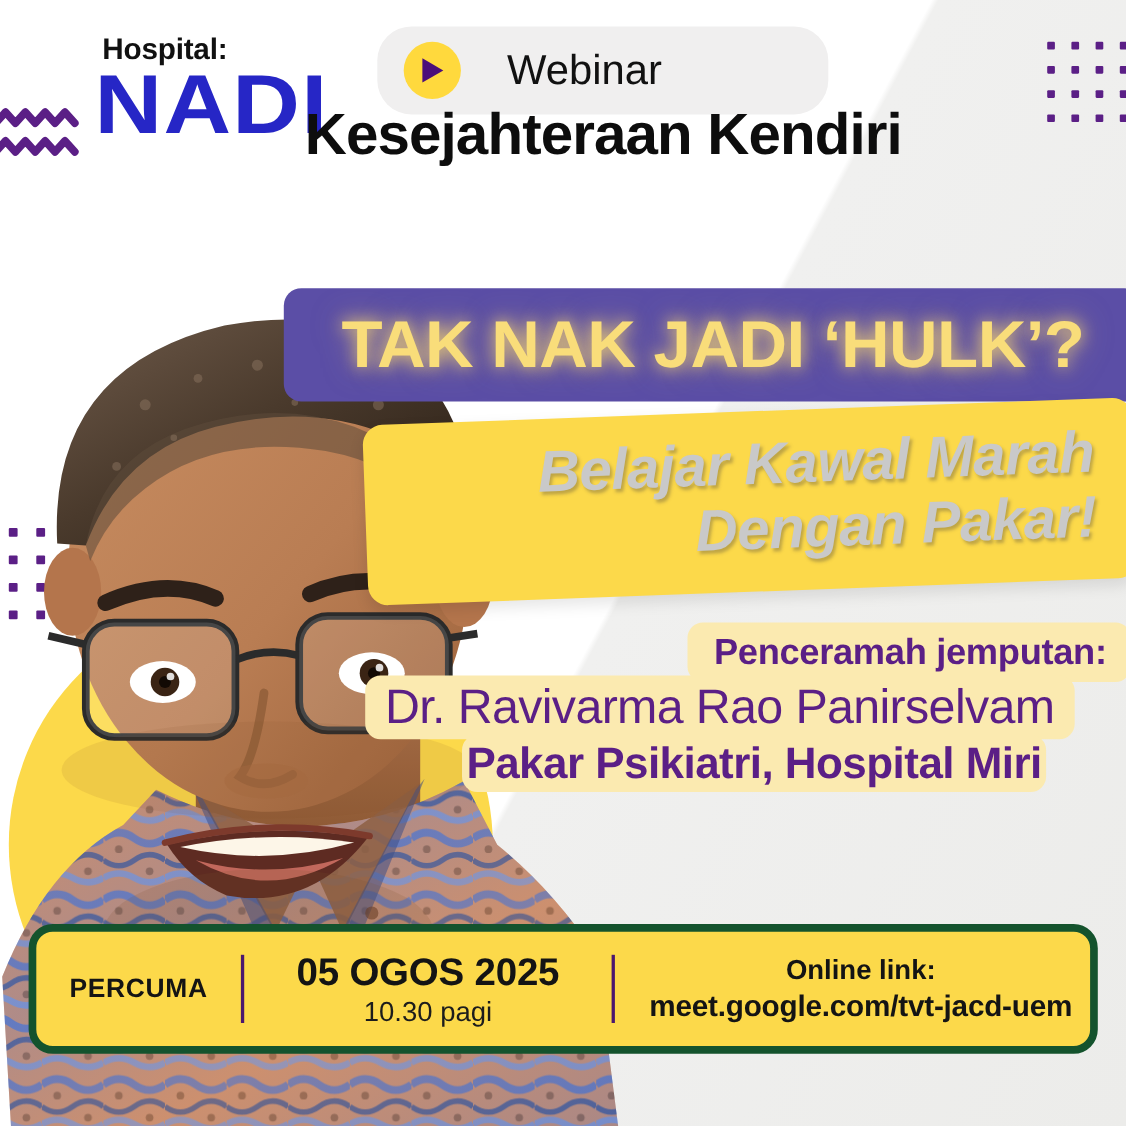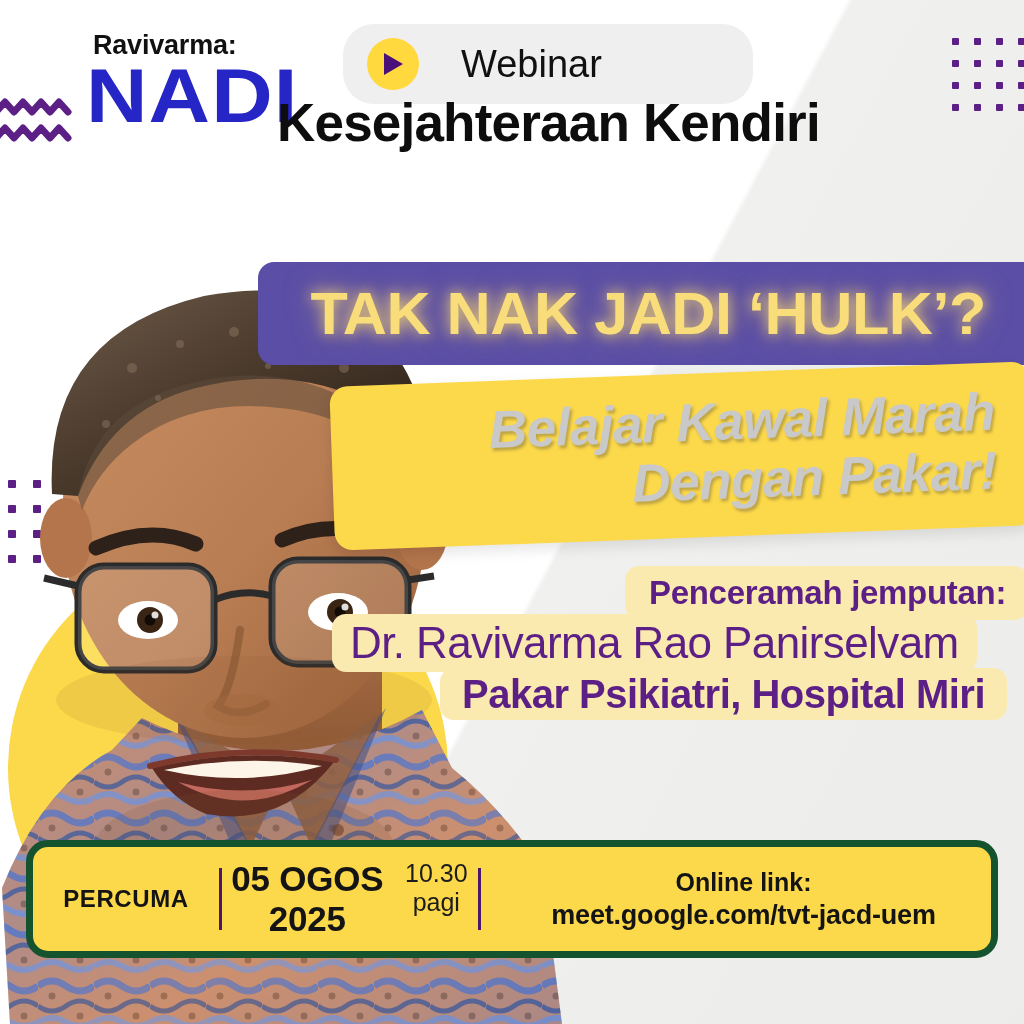--- a/index.html
+++ b/index.html
@@ -239,27 +239,27 @@
   #speaker-name {
     font-size: 44px;
     font-weight: 400;
     color: #5b1f86;
     white-space: nowrap;
     letter-spacing: -0.6px;
   }
 
   #speaker-role-box {
     position: absolute;
-    left: 440px; top: 668px;
+    left: 420px; top: 668px;
     height: 52px;
     background: #fbeab0;
     border-radius: 14px;
     display: flex;
     align-items: center;
-    padding: 0 22px;
+    padding: 0 4px;
   }
   #speaker-role {
     font-size: 40px;
     font-weight: 700;
     color: #5b1f86;
     white-space: nowrap;
     letter-spacing: -0.5px;
   }
 
   
@@ -281,23 +281,24 @@
     color: #141414;
     letter-spacing: 0.6px;
   }
   .info-sep {
     width: 3px;
     height: 62px;
     background: #4b176e;
     flex: none;
   }
   #info-date-col {
-    width: 256px;
+    width: 334px;
     text-align: center;
     display: flex;
+    flex-direction: column;
     justify-content: center;
     gap: 2px;
   }
   #info-date {
     font-size: 35px;
     font-weight: 700;
     color: #141414;
     letter-spacing: -0.2px;
   }
   #info-time {
@@ -477,21 +478,21 @@
 
         <ellipse cx="262" cy="452" rx="188" ry="44" fill="#7d4e2c" opacity="0.10"></ellipse>
         <ellipse cx="262" cy="600" rx="150" ry="58" fill="#7d4e2c" opacity="0.16"></ellipse>
         <circle cx="356" cy="582" r="6" fill="#6a4026" opacity="0.6"></circle>
       </g>
     </svg>
   </div>
 
   <div id="header">
 
-    <div id="penganjur-label">Ravivarma:</div>
+    <div id="penganjur-label">Hospital:</div>
 
     <div id="nadi-logo">NADI</div>
 
     <div id="webinar-pill">
       <span id="play-badge">
         <svg width="26" height="28" viewBox="0 0 26 28">
           <path d="M4 3 L23 14 L4 25 Z" fill="#4b0f7a"></path>
         </svg>
       </span>
       <span id="webinar-label">Webinar</span>

